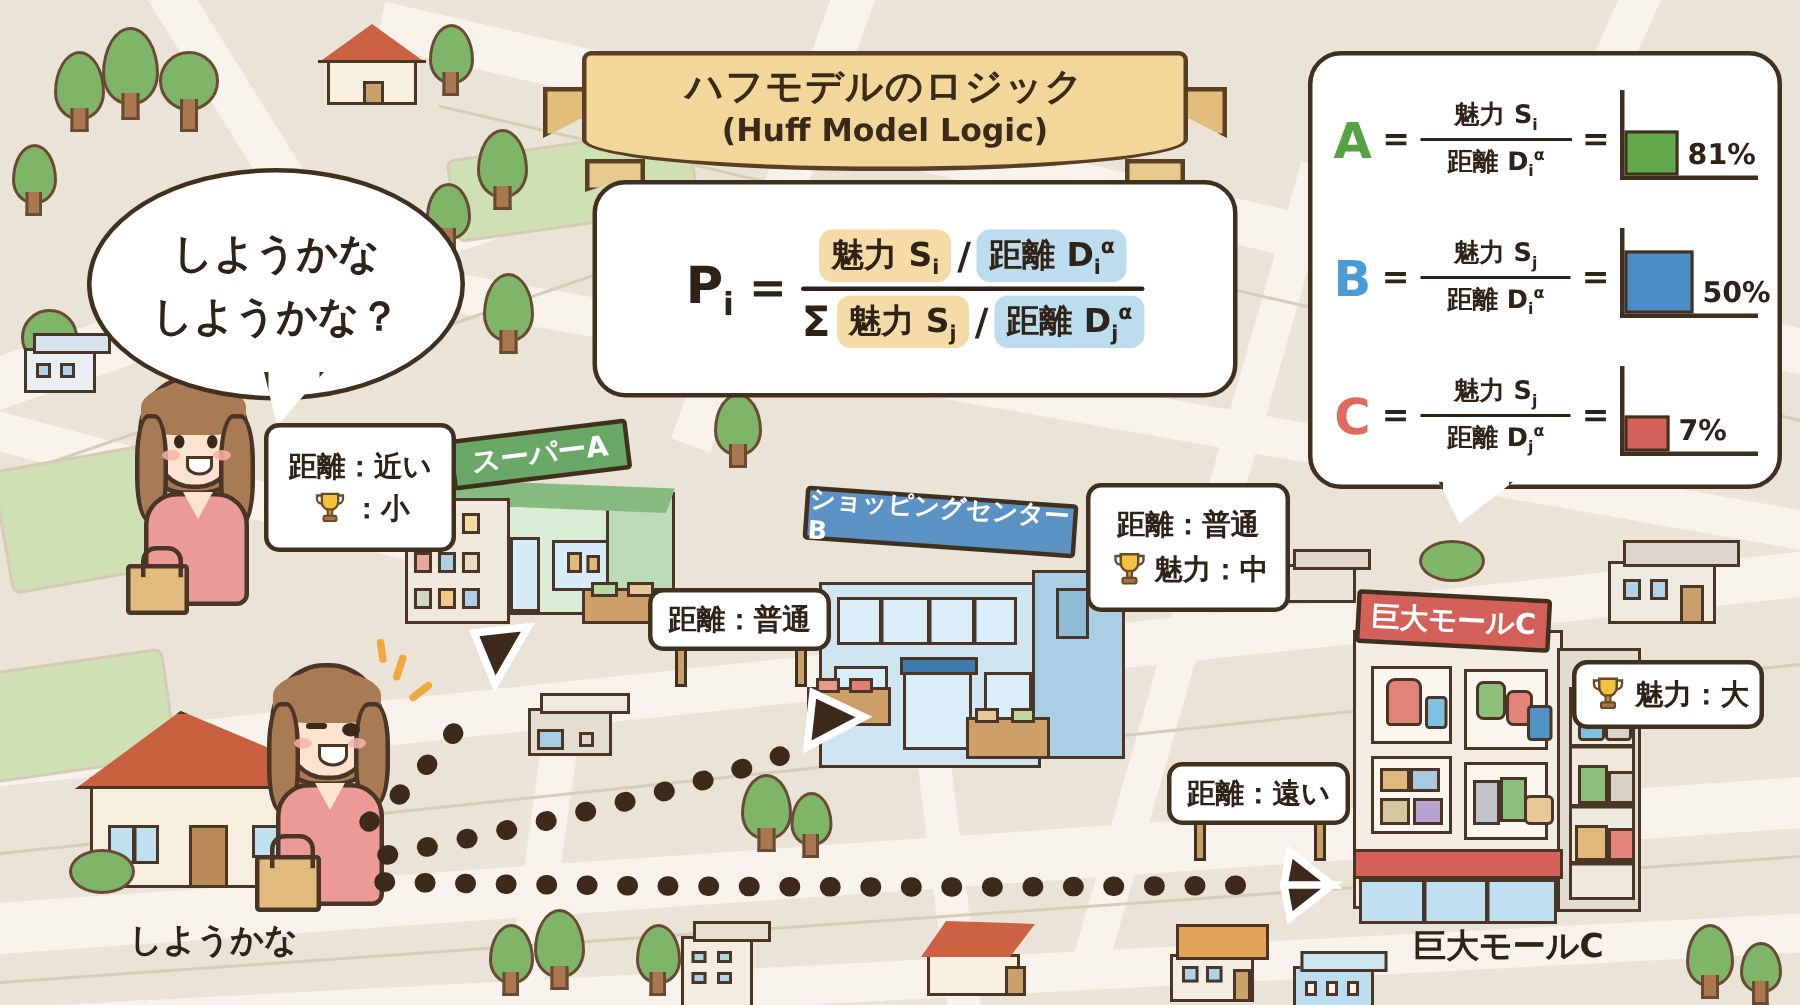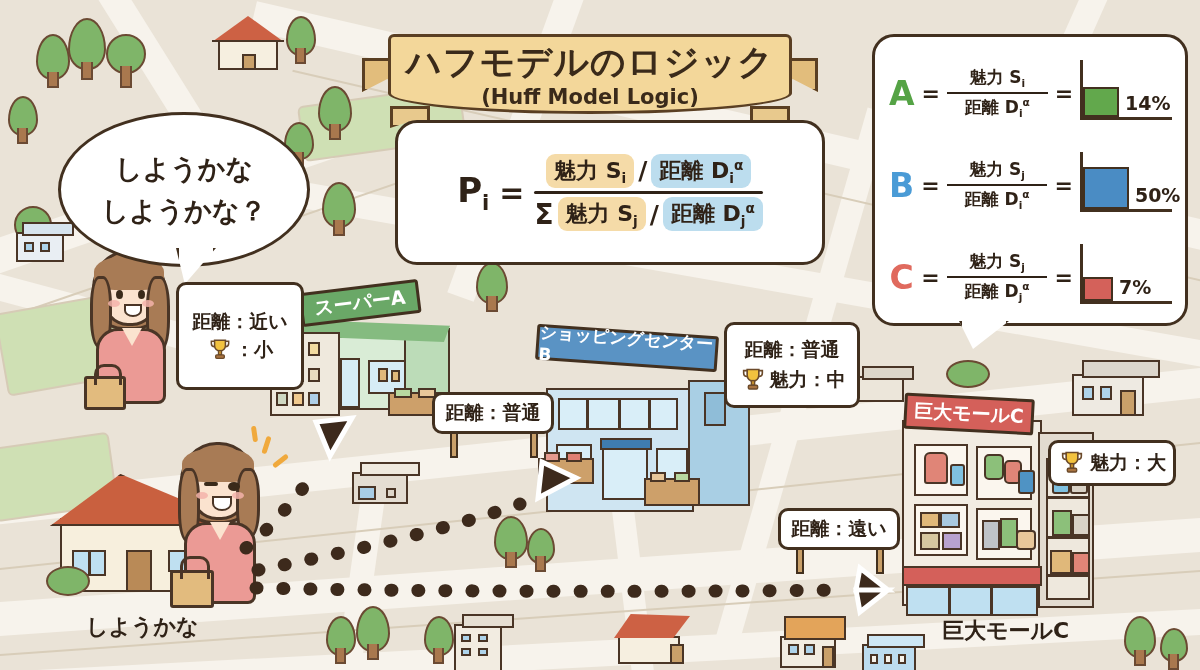--- a/index.html
+++ b/index.html
@@ -46,21 +46,21 @@
     position:absolute;left:28px;top:6px;width:404px;height:80px;
     background:#f3d79a;border:3.5px solid #5a3f23;border-radius:6px 6px 50% 50%/6px 6px 26% 26%;
     box-sizing:border-box;text-align:center;
   }
   .bnr-tail{position:absolute;width:46px;height:34px;background:#e2bd7c;border:3.5px solid #5a3f23;box-sizing:border-box;}
   .bnr-tail.l{left:2px;top:30px;clip-path:polygon(0 0,100% 0,100% 100%,55% 62%,0 100%);}
   .bnr-tail.r{right:2px;top:30px;clip-path:polygon(0 0,100% 0,100% 100%,45% 62%,0 100%);}
   .bnr-flap{position:absolute;width:40px;height:22px;background:#e8c98d;border:3.5px solid #5a3f23;box-sizing:border-box;}
   .bnr-flap.l{left:30px;top:78px;clip-path:polygon(0 0,100% 0,100% 100%,50% 70%,0 100%);}
   .bnr-flap.r{right:30px;top:78px;clip-path:polygon(0 0,100% 0,100% 100%,50% 70%,0 100%);}
-  #bnr-title{font-size:35px;line-height:1;letter-spacing:1px;padding-top:8px;color:#3a2a1a;}
+  #bnr-title{font-size:25px;line-height:1;letter-spacing:1px;padding-top:8px;color:#3a2a1a;}
   #bnr-sub{font-size:21px;line-height:1;padding-top:7px;color:#3a2a1a;}
 
   
   #formula-card{
     position:absolute;left:395px;top:120px;width:430px;height:145px;
     background:#fff;border:3px solid #42301f;border-radius:22px;box-sizing:border-box;
     display:flex;align-items:center;justify-content:center;
   }
   .fx-row{display:flex;align-items:center;gap:10px;}
   .fx-p{font-size:34px;font-weight:700;color:#2f2217;}
@@ -380,21 +380,21 @@
           <div class="mini-frac">
             <div class="mnum"><span>魅力 S</span><sub>i</sub></div>
             <div class="mbar"></div>
             <div class="mden"><span>距離 D</span><sub>i</sub><sup>α</sup></div>
           </div>
           <div class="res-eq">=</div>
           <div class="barchart">
             <div class="axis-v"></div>
             <div class="axis-h"></div>
             <div class="bar" style="background: rgb(98, 168, 76); width: 36px; height: 30px;"></div>
-            <div class="pct" style="left: 45px;">14%</div>
+            <div class="pct" style="left: 45px;">81%</div>
           </div>
         </div>
         <div class="res-row">
           <div class="res-letter" style="color: rgb(74, 155, 214);">B</div>
           <div class="res-eq">=</div>
           <div class="mini-frac">
             <div class="mnum"><span>魅力 S</span><sub>j</sub></div>
             <div class="mbar"></div>
             <div class="mden"><span>距離 D</span><sub>i</sub><sup>α</sup></div>
           </div>
@@ -449,21 +449,21 @@
     <div class="bx" style="left:22px;top:36px;width:12px;height:14px;background:#aecfe8;"></div>
     <div class="bx" style="left:38px;top:36px;width:12px;height:14px;background:#e8dcc0;"></div>
     <div class="bx" style="left:6px;top:60px;width:12px;height:14px;background:#cfd8c2;"></div>
     <div class="bx" style="left:22px;top:60px;width:12px;height:14px;background:#f0c98e;"></div>
     <div class="bx" style="left:38px;top:60px;width:12px;height:14px;background:#aecfe8;"></div>
   </div>
   <div class="storesign" style="left:300px;top:286px;width:120px;height:34px;background:#6aa867;font-size:19px;transform:rotate(-7deg);">
     <span>スーパーA</span>
   </div>
 
-  <div class="tagsign" style="left:176px;top:282px;width:128px;height:108px;flex-direction:column;gap:2px;">
+  <div class="tagsign" style="left:176px;top:282px;width:128px;height:86px;flex-direction:column;gap:2px;">
     <div class="jp" style="font-size:19px;">距離：近い</div>
     <div style="display:flex;align-items:center;gap:2px;">
       <svg width="26" height="26" viewBox="0 0 24 24">
         <path d="M7 3h10v5a5 5 0 0 1-10 0z" fill="#f2c23e" stroke="#6b4a2a" stroke-width="1.4"></path>
         <path d="M7 4H4v2c0 2 1.5 3 3 3M17 4h3v2c0 2-1.5 3-3 3" fill="none" stroke="#6b4a2a" stroke-width="1.4"></path>
         <rect x="10.6" y="12.5" width="2.8" height="4" fill="#c8922f" stroke="#6b4a2a" stroke-width="1.2"></rect>
         <rect x="8" y="16.5" width="8" height="3.2" rx="1" fill="#a87340" stroke="#6b4a2a" stroke-width="1.2"></rect>
       </svg>
       <span class="jp" style="font-size:19px;">：小</span>
     </div>

